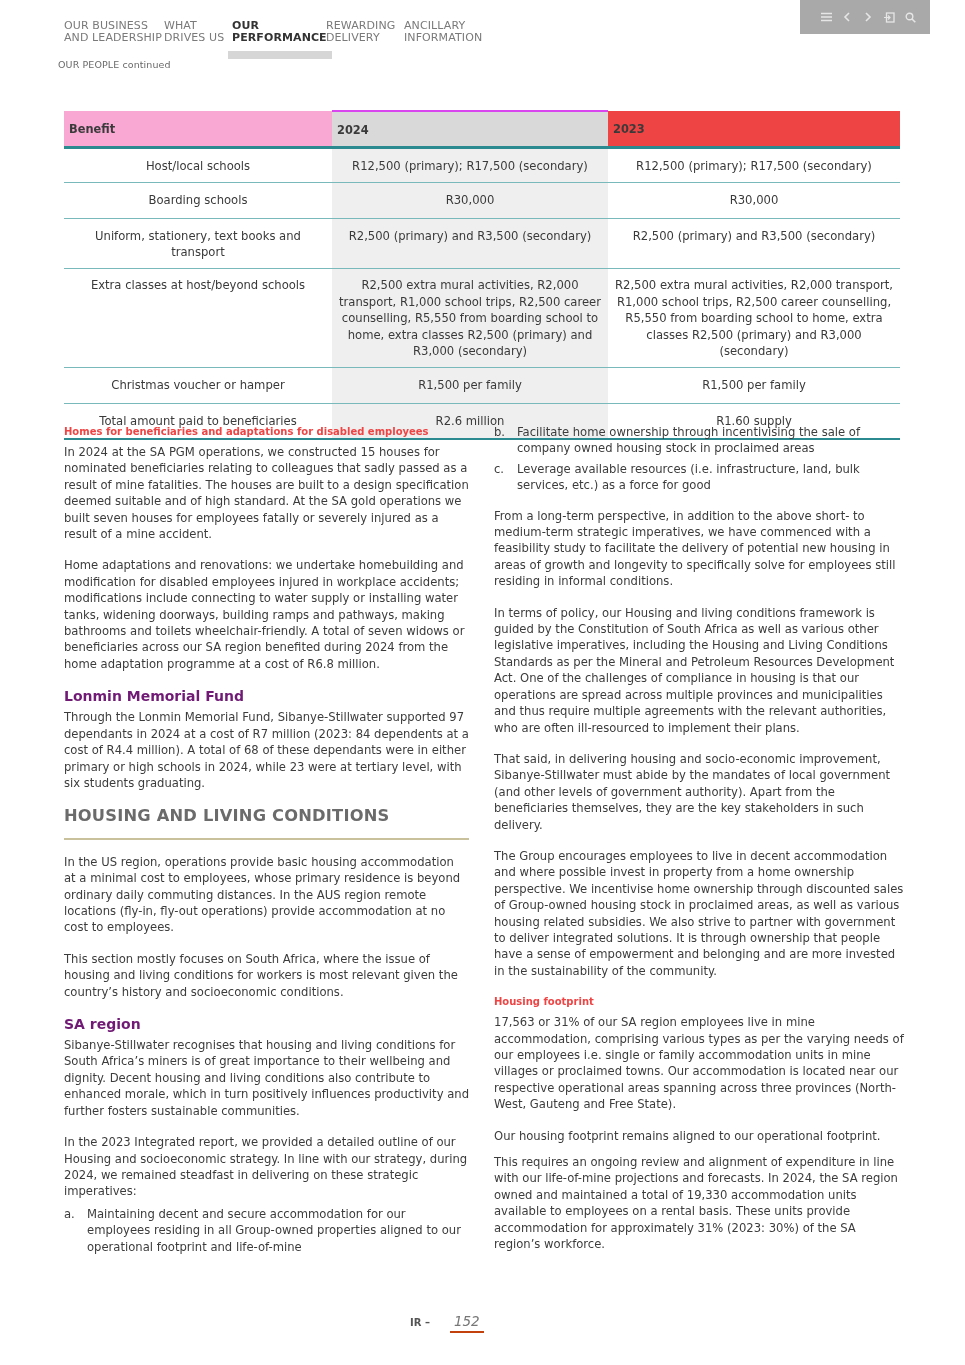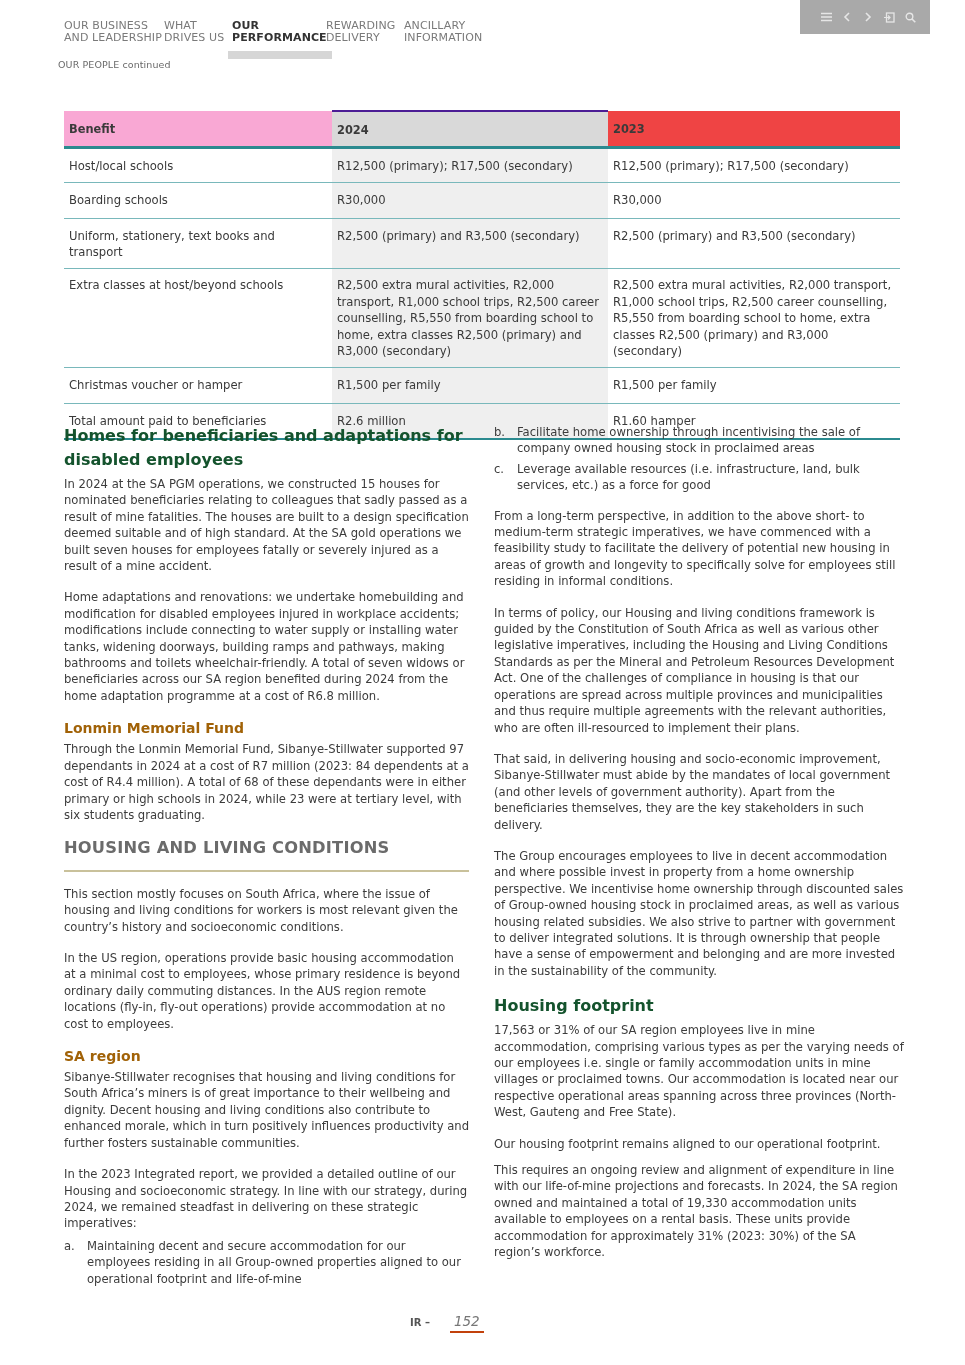--- a/index.html
+++ b/index.html
@@ -19,36 +19,36 @@
   .toolbar .tb-icon { width: 12px; height: 12px; display: flex; align-items: center; justify-content: center; }
   .toolbar svg { display: block; }
 
   .section-tag { position: absolute; left: 58px; top: 59px; font-size: 9.5px; color: #6a6a6a; letter-spacing: 0.1px; }
 
   
   .benefit-table { position: absolute; left: 64px; top: 110px; width: 836px; border-collapse: collapse; font-size: 11.6px; color: #3a3a3a; }
   .benefit-table th, .benefit-table td { text-align: left; vertical-align: top; font-weight: normal; }
   .benefit-table thead th { height: 36px; padding: 11px 5px 0 5px; font-weight: bold; font-size: 11.4px; color: #3a3a3a; border-bottom: 3px solid #2b8a8f; }
   .benefit-table thead th.c0 { background: #f9a8d4; }
-  .benefit-table thead th.c1 { background: #d9d9d9; border-top: 2px solid #4c1d95; }
+  .benefit-table thead th.c1 { background: #d9d9d9; border-top: 2px solid #d946ef; }
   .benefit-table thead th.c2 { background: #ef4444; }
-  .benefit-table tbody td { padding: 8px 5px 8px 5px; line-height: 16.4px; border-bottom: 1.5px solid #79b8bb; }
+  .benefit-table tbody td { padding: 8px 5px 8px 5px; line-height: 16.4px; border-bottom: 1.5px solid #79b8bb; text-align: center; }
   .benefit-table tbody td.c1 { background: #efefef; }
   .benefit-table tbody tr.single td { height: 35.5px; padding-top: 9px; }
   .benefit-table tbody tr:last-child td { border-bottom: 2.5px solid #2b8a8f; }
   .c0 { width: 268px; } .c1 { width: 276px; } .c2 { width: 292px; }
 
   
   .col { position: absolute; font-size: 11.6px; line-height: 16.4px; color: #3c3c3c; }
   .col-left { left: 64px; top: 424px; width: 405px; }
   .col-right { left: 494px; top: 424px; width: 410px; }
   .col p { margin-bottom: 15px; }
 
-  .h-gold { color: #14532d; font-weight: bold; font-size: 16px; line-height: 24px; margin-bottom: 4px; }
-  .h-teal { color: #a16207; font-weight: bold; font-size: 14px; line-height: 18px; margin-bottom: 4px; }
+  .h-gold { color: #ef4444; font-weight: bold; font-size: 10px; line-height: 16px; margin-bottom: 4px; }
+  .h-teal { color: #701a75; font-weight: bold; font-size: 14px; line-height: 18px; margin-bottom: 4px; }
   .h-major { color: #6b6b6b; font-weight: bold; font-size: 16.3px; line-height: 20px; letter-spacing: 0.2px; margin-top: 4px; }
   .h-rule { height: 1.5px; background: #c9c19b; margin: 12px 0 14px 0; }
 
   .list { margin-bottom: 8px; }
   .list li { list-style: none; display: flex; margin-bottom: 4px; }
   .list .marker { width: 23px; flex: none; }
   .list .txt { flex: 1; }
 
   .pager { position: absolute; left: 410px; top: 1313px; display: flex; align-items: baseline; gap: 20px; }
   .pager .ir { font-size: 10px; font-weight: bold; color: #555; }
@@ -142,37 +142,37 @@
       <td class="c2">R2,500 extra mural activities, R2,000 transport, R1,000 school trips, R2,500 career counselling, R5,550 from boarding school to home, extra classes R2,500 (primary) and R3,000 (secondary)</td>
     </tr>
     <tr class="single">
       <td class="c0">Christmas voucher or hamper</td>
       <td class="c1">R1,500 per family</td>
       <td class="c2">R1,500 per family</td>
     </tr>
     <tr class="single">
       <td class="c0">Total amount paid to beneficiaries</td>
       <td class="c1">R2.6 million</td>
-      <td class="c2">R1.60 hamper</td>
+      <td class="c2">R1.60 supply</td>
     </tr>
   </tbody>
 </table>
 
 <div class="col col-left">
   <h3 class="h-gold">Homes for beneficiaries and adaptations for disabled employees</h3>
   <p>In 2024 at the SA PGM operations, we constructed 15 houses for nominated beneficiaries relating to colleagues that sadly passed as a result of mine fatalities. The houses are built to a design specification deemed suitable and of high standard. At the SA gold operations we built seven houses for employees fatally or severely injured as a result of a mine accident.</p>
   <p>Home adaptations and renovations: we undertake homebuilding and modification for disabled employees injured in workplace accidents; modifications include connecting to water supply or installing water tanks, widening doorways, building ramps and pathways, making bathrooms and toilets wheelchair-friendly. A total of seven widows or beneficiaries across our SA region benefited during 2024 from the home adaptation programme at a cost of R6.8 million.</p>
 
   <h3 class="h-teal">Lonmin Memorial Fund</h3>
   <p>Through the Lonmin Memorial Fund, Sibanye-Stillwater supported 97 dependants in 2024 at a cost of R7 million (2023: 84 dependents at a cost of R4.4 million). A total of 68 of these dependants were in either primary or high schools in 2024, while 23 were at tertiary level, with six students graduating.</p>
 
   <h2 class="h-major">HOUSING AND LIVING CONDITIONS</h2>
   <div class="h-rule"></div>
+  <p>In the US region, operations provide basic housing accommodation at a minimal cost to employees, whose primary residence is beyond ordinary daily commuting distances. In the AUS region remote locations (fly-in, fly-out operations) provide accommodation at no cost to employees.</p>
   <p>This section mostly focuses on South Africa, where the issue of housing and living conditions for workers is most relevant given the country’s history and socioeconomic conditions.</p>
-  <p>In the US region, operations provide basic housing accommodation at a minimal cost to employees, whose primary residence is beyond ordinary daily commuting distances. In the AUS region remote locations (fly-in, fly-out operations) provide accommodation at no cost to employees.</p>
 
   <h3 class="h-teal">SA region</h3>
   <p>Sibanye-Stillwater recognises that housing and living conditions for South Africa’s miners is of great importance to their wellbeing and dignity. Decent housing and living conditions also contribute to enhanced morale, which in turn positively influences productivity and further fosters sustainable communities.</p>
   <p style="margin-bottom:6px">In the 2023 Integrated report, we provided a detailed outline of our Housing and socioeconomic strategy. In line with our strategy, during 2024, we remained steadfast in delivering on these strategic imperatives:</p>
   <ul class="list">
     <li>
       <span class="marker">a.</span>
       <span class="txt">Maintaining decent and secure accommodation for our employees residing in all Group-owned properties aligned to our operational footprint and life-of-mine</span>
     </li>
   </ul>

